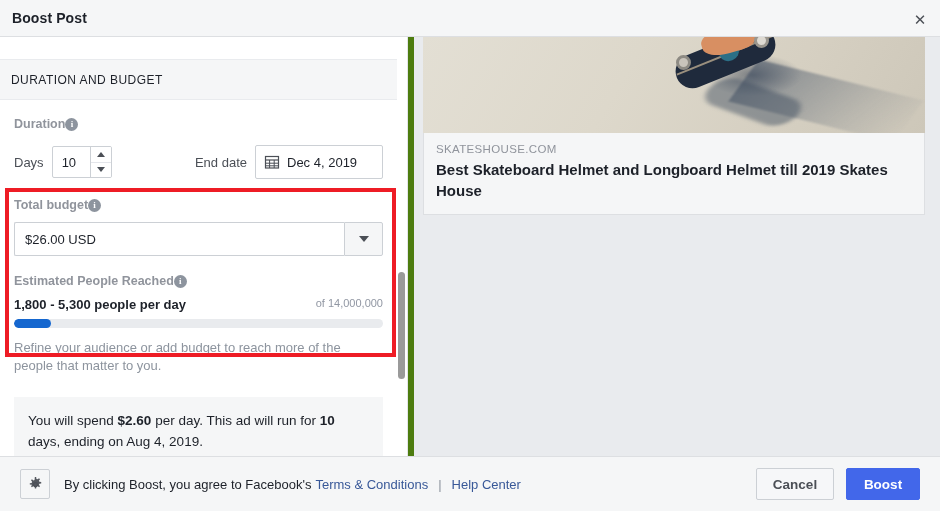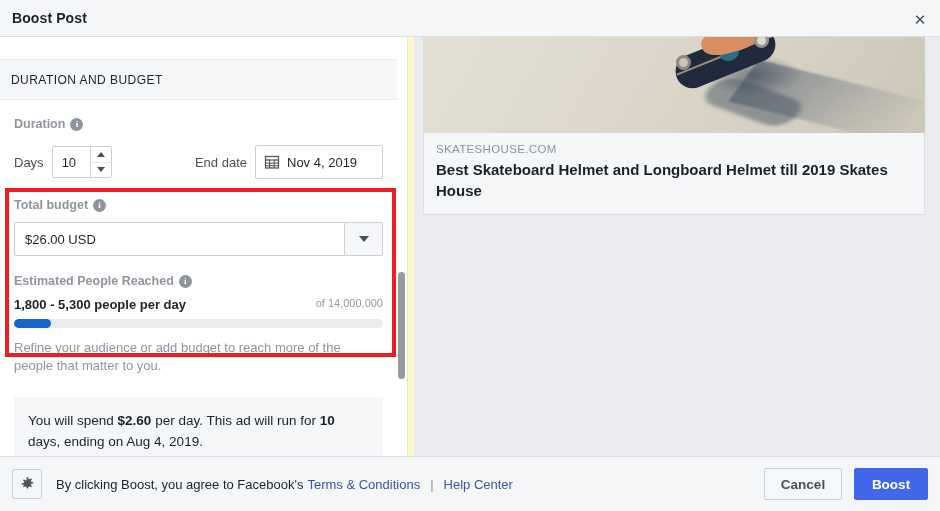--- a/index.html
+++ b/index.html
@@ -9,21 +9,21 @@
     overflow: hidden;
     background: #ffffff;
     font-family: "Liberation Sans", sans-serif;
     -webkit-font-smoothing: antialiased;
   }
 
   #app {
     position: relative;
     width: 820px;
     height: 511px;
-    background: #fef9c3;
+    background: #4d7c0f;
   }
 
   
   .titlebar {
     position: absolute;
     left: 0; top: 0;
     width: 940px; height: 37px;
     background: #f5f6f7;
     border-bottom: 1px solid #dddfe2;
   }
@@ -79,21 +79,20 @@
   }
 
   .body-pad { padding: 0 14px; }
 
   .field-label {
     font-size: 12.5px;
     color: #90949c;
     font-weight: bold;
     display: flex;
     align-items: center;
-    gap: 5px;
     text-align: center;
   }
 
   .info-icon {
     display: inline-flex;
     width: 13px; height: 13px;
     border-radius: 50%;
     background: #8d949e;
     color: #ffffff;
     font-size: 9px;
@@ -391,21 +390,21 @@
 
   
   .footer {
     position: absolute;
     left: 0; bottom: 0;
     width: 940px; height: 55px;
     background: #f5f6f7;
     border-top: 1px solid #dddfe2;
     display: flex;
     align-items: center;
-    padding: 0 12px;
+    padding: 0 20px;
   }
   .gear-btn {
     width: 30px; height: 30px;
     background: #f5f6f7;
     border: 1px solid #ccd0d5;
     border-radius: 2px;
     display: flex; align-items: center; justify-content: center;
     cursor: pointer;
     color: #4b4f56;
     font-size: 14px;
@@ -495,21 +494,21 @@
           <span class="inline-label">End date</span>
           <div class="date-box">
             <svg width="16" height="16" viewBox="0 0 16 16">
               <rect x="1.5" y="2.5" width="13" height="11.5" fill="none" stroke="#4b4f56" stroke-width="1.2"></rect>
               <line x1="1.5" y1="6" x2="14.5" y2="6" stroke="#4b4f56" stroke-width="1.2"></line>
               <line x1="1.5" y1="9.2" x2="14.5" y2="9.2" stroke="#4b4f56" stroke-width="1"></line>
               <line x1="1.5" y1="11.8" x2="14.5" y2="11.8" stroke="#4b4f56" stroke-width="1"></line>
               <line x1="5.6" y1="6" x2="5.6" y2="14" stroke="#4b4f56" stroke-width="1"></line>
               <line x1="10.2" y1="6" x2="10.2" y2="14" stroke="#4b4f56" stroke-width="1"></line>
             </svg>
-            <span class="date-text">Nov 4, 2019</span>
+            <span class="date-text">Dec 4, 2019</span>
           </div>
         </div>
       </div>
 
       <div class="budget-block">
         <div class="field-label">
           <span>Total budget</span>
           <span class="info-icon">i</span>
         </div>
         <div class="budget-input-row">

